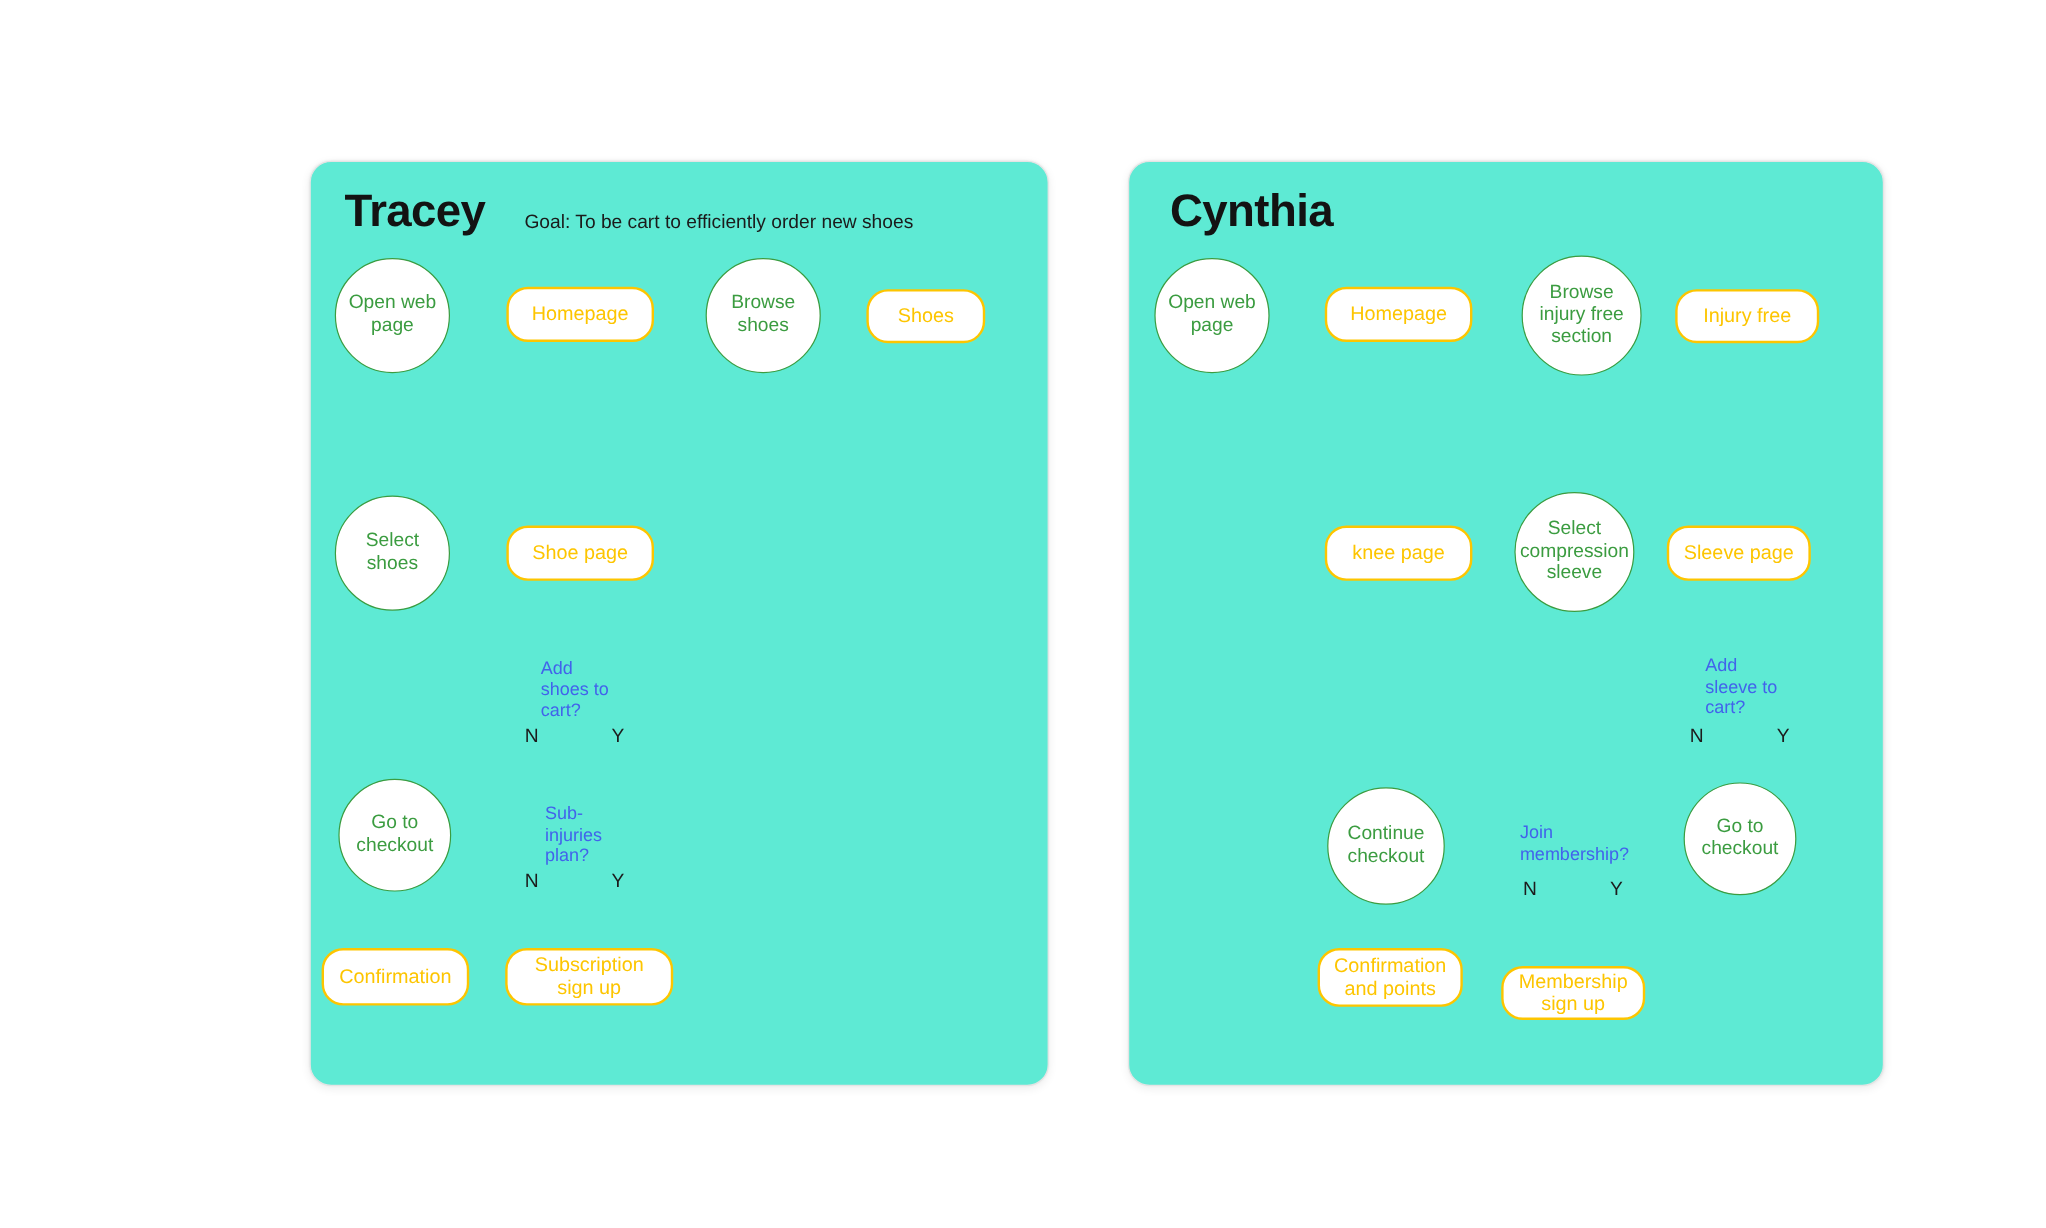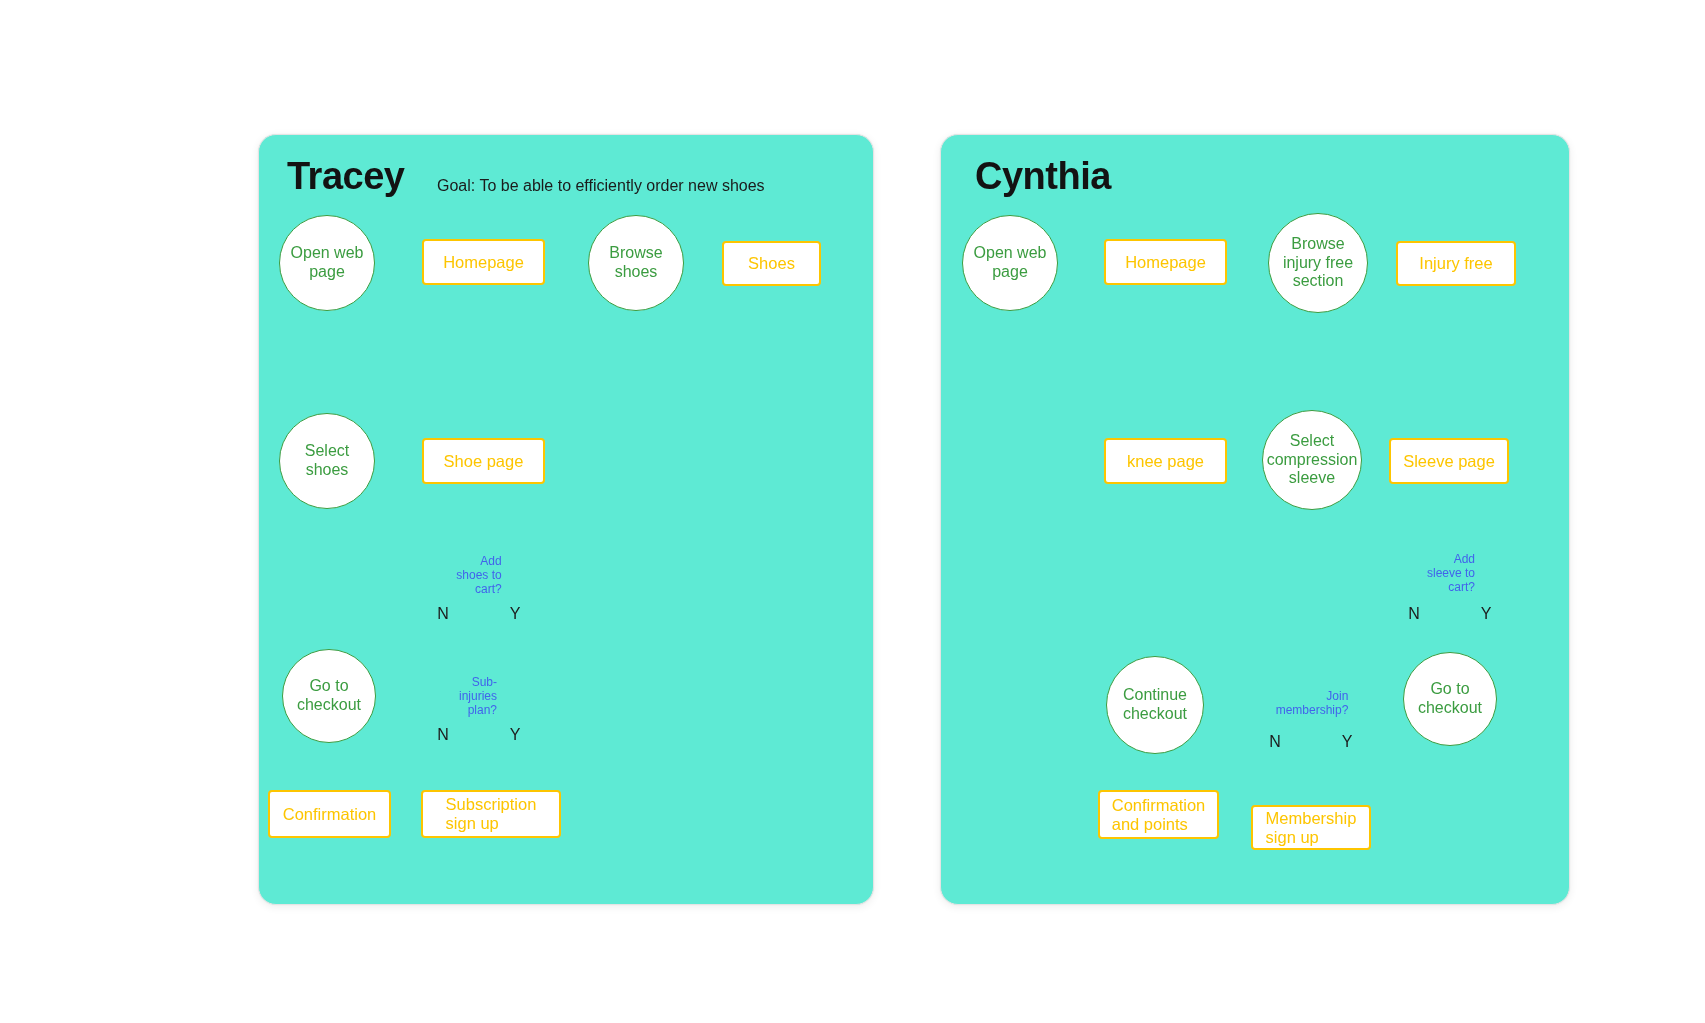--- a/index.html
+++ b/index.html
@@ -31,28 +31,28 @@
     white-space:pre-line;
   }
   .goal.oneline{white-space:nowrap;}
   .circle{
     position:absolute;border:1.5px solid var(--green);border-radius:50%;
     color:var(--green);display:flex;align-items:center;justify-content:center;
     text-align:center;white-space:pre-line;font-size:16px;line-height:1.16;
     background:#fff;
   }
   .pill{
-    position:absolute;border:2px solid var(--yellow);border-radius:4px;
+    position:absolute;border:2px solid var(--yellow);border-radius:18px;
     color:var(--yellow);display:flex;align-items:center;justify-content:center;
-    text-align:left;white-space:pre-line;font-size:16.5px;line-height:1.15;
+    text-align:center;white-space:pre-line;font-size:16.5px;line-height:1.15;
     background:#fff;
   }
   .dtext{
     position:absolute;transform:translate(-50%,-50%);color:var(--blue);
-    text-align:right;white-space:pre-line;font-size:12px;line-height:1.18;
+    text-align:left;white-space:pre-line;font-size:15px;line-height:1.18;
   }
   .ny{
     position:absolute;transform:translate(-50%,-50%);
     color:#1c1c1c;font-size:16px;
   }
   svg.overlay{position:absolute;inset:0;pointer-events:none;}
 </style>
 </head>
 <body>
 
@@ -101,21 +101,21 @@
       <path d="M1246,806 L1212,730"></path>
       <path d="M1156,759 L1156,775"></path>
       <path d="M1346,757 L1346,775"></path>
       <path d="M1516,249 C1540,255 1546,292 1508,305 C1360,341 1112,333 1018,402" stroke-width="3.2"></path>
       <path d="M1400,611 C1386,595 1377,562 1378,532 C1378,516 1380,503 1383,494" stroke-dasharray="2.5 7" stroke-linecap="round"></path>
     </g>
   </svg>
 
   <section class="card" style="left:258px;top:134px;width:616px;height:771px">
     <h1 class="persona-title" style="left:28px;top:20px">Tracey</h1>
-    <p class="goal oneline" style="left:178px;top:40px">Goal: To be able to efficiently order new shoes</p>
+    <p class="goal oneline" style="left:178px;top:40px">Goal: To be cart to efficiently order new shoes</p>
 
     <div class="circle" style="left:20px;top:80px;width:96px;height:96px">Open web
 page</div>
     <div class="pill" style="left:163px;top:104px;width:123px;height:46px">Homepage</div>
     <div class="circle" style="left:329px;top:80px;width:96px;height:96px">Browse
 shoes</div>
     <div class="pill" style="left:463px;top:106px;width:99px;height:45px">Shoes</div>
 
     <div class="circle" style="left:20px;top:278px;width:96px;height:96px">Select
 shoes</div>

